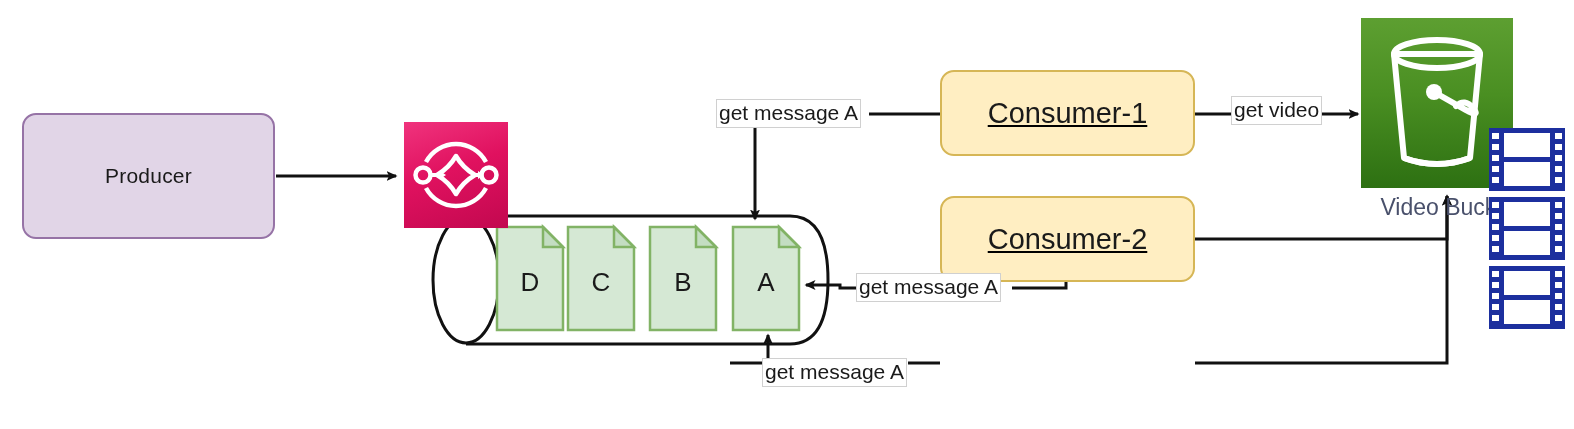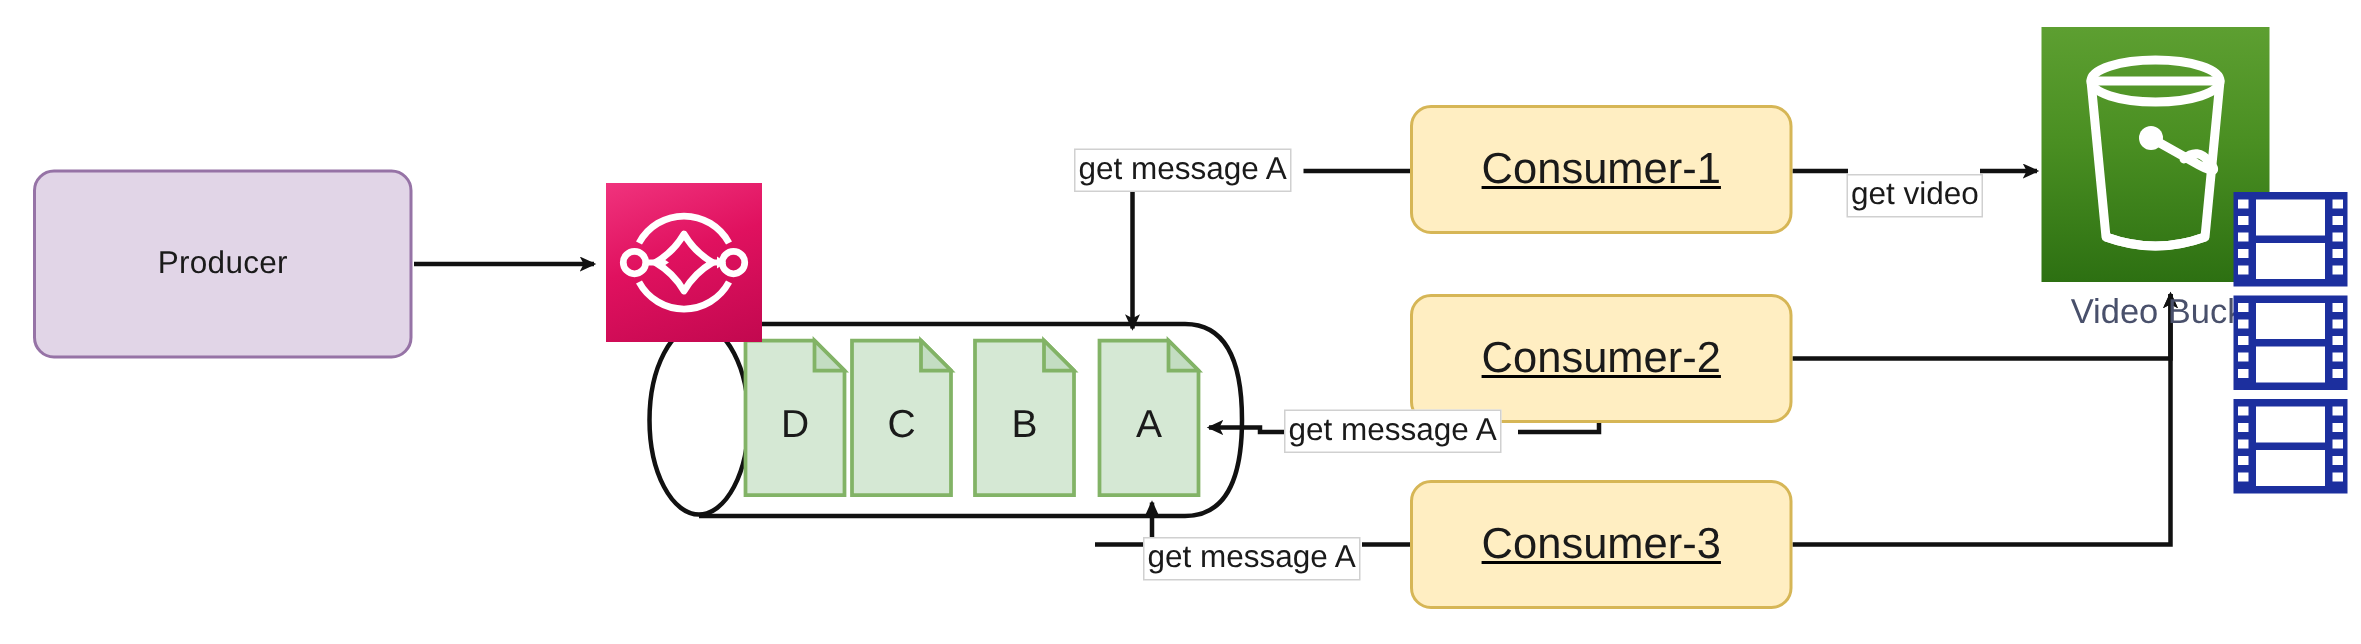--- a/index.html
+++ b/index.html
@@ -118,21 +118,21 @@
     font-size: 21px;
     color: #1a1a1a;
     white-space: nowrap;
     padding: 1px 2px 2px 2px;
     box-sizing: border-box;
     line-height: 1.15;
   }
   #lbl-msg-1 { left: 716px; top: 99px; }
   #lbl-msg-2 { left: 856px; top: 273px; }
   #lbl-msg-3 { left: 762px; top: 358px; }
-  #lbl-getvideo { left: 1231px; top: 96px; margin-top: 20px; }
+  #lbl-getvideo { left: 1231px; top: 96px; }
 
   
   .doc-letter {
     position: absolute;
     font-size: 26px;
     color: #1a1a1a;
     text-align: center;
     width: 40px;
   }
 </style>
@@ -231,23 +231,20 @@
   <div class="doc-letter" style="left:510px; top:267px;">D</div>
   <div class="doc-letter" style="left:581px; top:267px;">C</div>
   <div class="doc-letter" style="left:663px; top:267px;">B</div>
   <div class="doc-letter" style="left:746px; top:267px;">A</div>
 
   <div class="consumer-box" id="consumer-1">
     <span class="lbl">Consumer-1</span>
   </div>
   <div class="consumer-box" id="consumer-2">
     <span class="lbl">Consumer-2</span>
-  </div>
-  <div class="consumer-box" id="consumer-3">
-    <span class="lbl">Consumer-3</span>
   </div>
 
   <div class="edge-label" id="lbl-msg-1">get message A</div>
   <div class="edge-label" id="lbl-msg-2">get message A</div>
   <div class="edge-label" id="lbl-msg-3">get message A</div>
   <div class="edge-label" id="lbl-getvideo">get video</div>
 
   <div class="s3-bucket">
     <svg width="152" height="170" viewBox="0 0 152 170" xmlns="http://www.w3.org/2000/svg">
 

